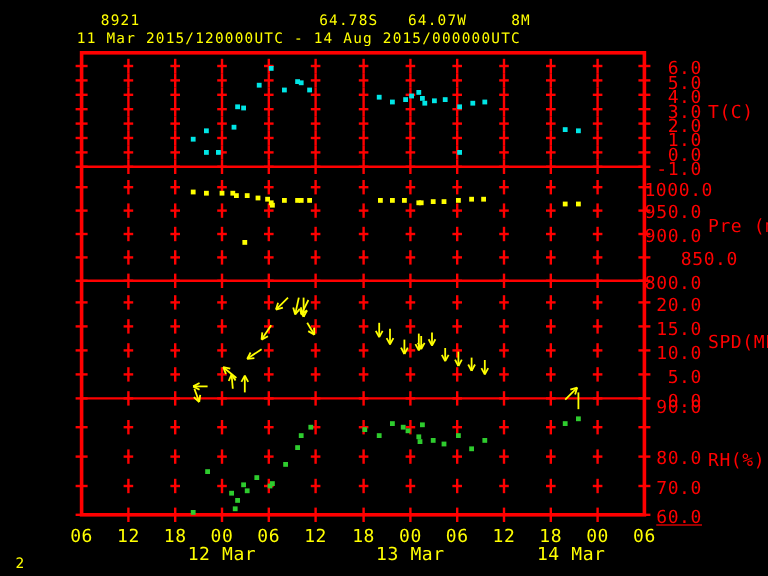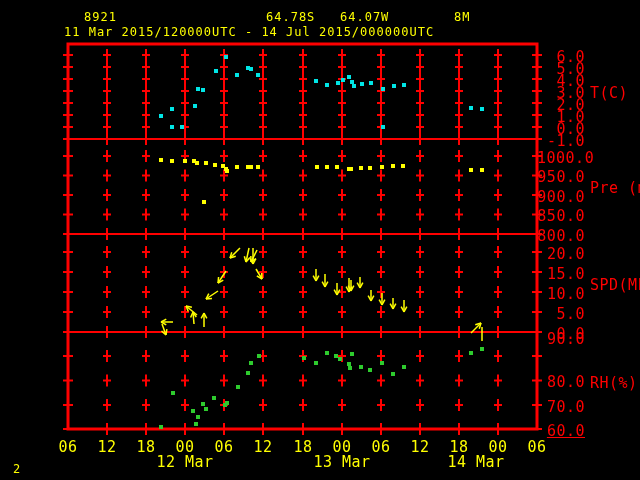--- a/index.html
+++ b/index.html
@@ -703,37 +703,37 @@
       <rect x="380" y="361" width="4" height="4" fill="#2ecc2e"></rect>
       <rect x="391" y="372" width="4" height="4" fill="#2ecc2e"></rect>
       <rect x="402" y="365" width="4" height="4" fill="#2ecc2e"></rect>
       <rect x="469" y="351" width="4" height="4" fill="#2ecc2e"></rect>
       <rect x="480" y="347" width="4" height="4" fill="#2ecc2e"></rect>
     </svg>
 
   <div class="txt yellow hdr" style="left:84px;top:11px;">8921</div>
   <div class="txt yellow hdr" style="left:266px;top:11px;">64.78S</div>
   <div class="txt yellow hdr" style="left:340px;top:11px;">64.07W</div>
-  <div class="txt yellow hdr" style="left:426px;top:11px;margin-left:28px;">8M</div>
-  <div class="txt yellow hdr" style="left:64px;top:26px;">11 Mar 2015/120000UTC - 14 Jul 2015/000000UTC</div>
+  <div class="txt yellow hdr" style="left:426px;top:11px;">8M</div>
+  <div class="txt yellow hdr" style="left:64px;top:26px;">11 Mar 2015/120000UTC - 14 Aug 2015/000000UTC</div>
 
   <div id="axis-labels">
       <div class="txt axis red ytick" style="left:537px;top:49.5px;">6.0</div>
       <div class="txt axis red ytick" style="left:537px;top:61.5px;">5.0</div>
       <div class="txt axis red ytick" style="left:537px;top:73.5px;">4.0</div>
       <div class="txt axis red ytick" style="left:537px;top:85.5px;">3.0</div>
       <div class="txt axis red ytick" style="left:537px;top:97.5px;">2.0</div>
       <div class="txt axis red ytick" style="left:537px;top:109.5px;">1.0</div>
       <div class="txt axis red ytick" style="left:537px;top:121.5px;">0.0</div>
       <div class="txt axis red ytick" style="left:537px;top:133.5px;">-1.0</div>
       <div class="txt axis red" style="left:590px;top:85.5px;">T(C)</div>
       <div class="txt axis red ytick" style="left:537px;top:150.5px;text-align:right;">1000.0</div>
       <div class="txt axis red ytick" style="left:537px;top:170px;">950.0</div>
       <div class="txt axis red ytick" style="left:537px;top:189.5px;">900.0</div>
-      <div class="txt axis red ytick" style="left:537px;top:209px;">850.0</div>
+      <div class="txt axis red ytick" style="left:537px;top:209px;padding-left:30px;">850.0</div>
       <div class="txt axis red ytick" style="left:537px;top:228.5px;">800.0</div>
       <div class="txt axis red" style="left:590px;top:180.5px;">Pre (mb)</div>
       <div class="txt axis red ytick" style="left:537px;top:246.5px;">20.0</div>
       <div class="txt axis red ytick" style="left:537px;top:266.5px;">15.0</div>
       <div class="txt axis red ytick" style="left:537px;top:286.5px;">10.0</div>
       <div class="txt axis red ytick" style="left:537px;top:306.5px;">5.0</div>
       <div class="txt axis red ytick" style="left:537px;top:326.5px;">0.0</div>
       <div class="txt axis red" style="left:590px;top:277.5px;">SPD(MPS)</div>
       <div class="txt axis red ytick" style="left:537px;top:332px;">90.0</div>
       <div class="txt axis red ytick" style="left:537px;top:375px;">80.0</div>

